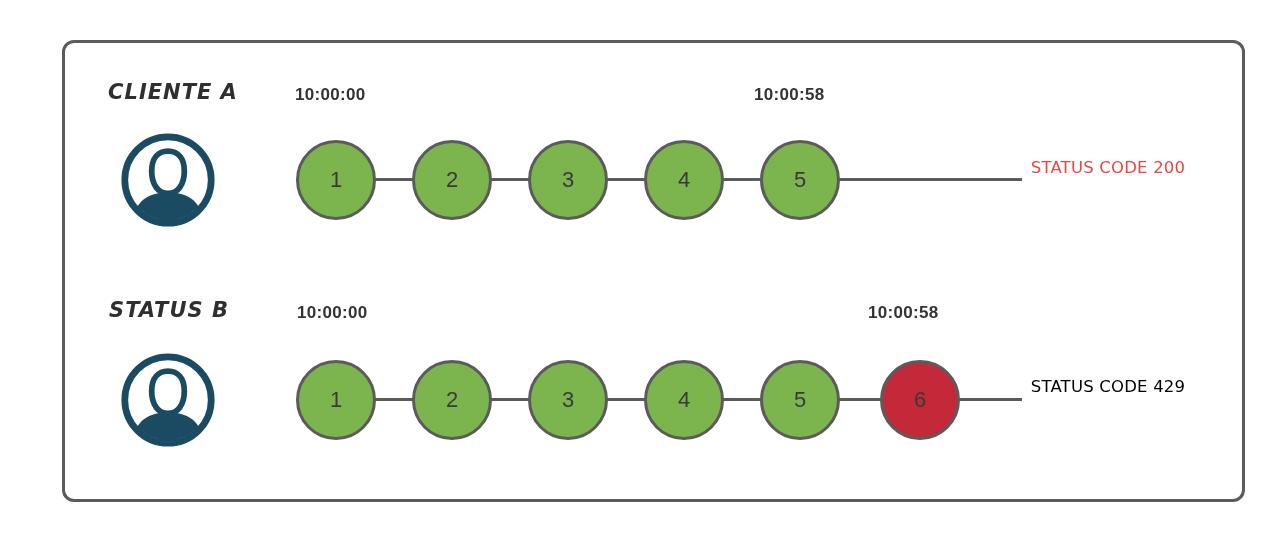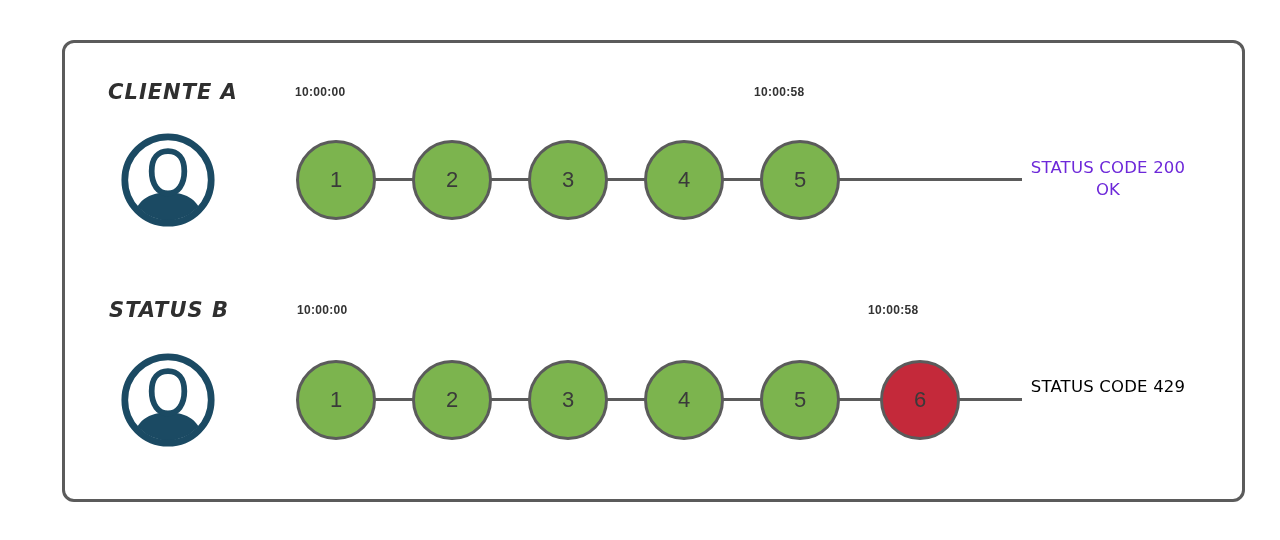--- a/index.html
+++ b/index.html
@@ -16,21 +16,21 @@
     font-family:"DejaVu Sans",sans-serif;font-weight:bold;font-style:italic;
     font-size:21px;color:#2F2F2F;letter-spacing:1px;white-space:nowrap;
   }
   .label-a{left:88px;top:80px;}
   .label-b{left:84px;top:298px;}
   .avatar{position:absolute;width:96px;height:96px;}
   .avatar-a{left:120px;top:132px;}
   .avatar-b{left:120px;top:352px;}
   .avatar svg{width:100%;height:100%;display:block;}
   .timestamp{
-    position:absolute;font-weight:bold;font-size:12px;color:#333333;
+    position:absolute;font-weight:bold;font-size:17px;color:#333333;
     letter-spacing:0.3px;white-space:nowrap;
   }
   .ts-a-start{left:295px;top:85px;}
   .ts-a-end{left:754px;top:85px;}
   .ts-b-start{left:297px;top:303px;}
   .ts-b-end{left:868px;top:303px;}
   .timeline{
     position:absolute;left:336px;width:686px;height:3px;background:#5B5B5B;
   }
   .line-a{top:178px;}
@@ -73,23 +73,22 @@
     </svg>
   </div>
   <div class="timestamp ts-a-start">10:00:00</div>
   <div class="timestamp ts-a-end">10:00:58</div>
   <div class="timeline line-a"></div>
   <div class="circle row-a x1" style="background-color: rgb(124, 180, 78);">1</div>
   <div class="circle row-a x2" style="background-color: rgb(124, 180, 78);">2</div>
   <div class="circle row-a x3" style="background-color: rgb(124, 180, 78);">3</div>
   <div class="circle row-a x4" style="background-color: rgb(124, 180, 78);">4</div>
   <div class="circle row-a x5" style="background-color: rgb(124, 180, 78);">5</div>
-  <div class="status status-a" style="color: #6d28d9;">
+  <div class="status status-a" style="color: #ef4444;">
     <div>STATUS CODE 200</div>
-    <div>OK</div>
   </div>
 
   <div class="client-label label-b">STATUS B</div>
   <div class="avatar avatar-b" style="color: rgb(27, 74, 99);">
     <svg viewBox="0 0 100 100">
       <defs>
           <clipPath id="clipB">
             <circle cx="50" cy="50" r="42"></circle>
           </clipPath>
         </defs>

